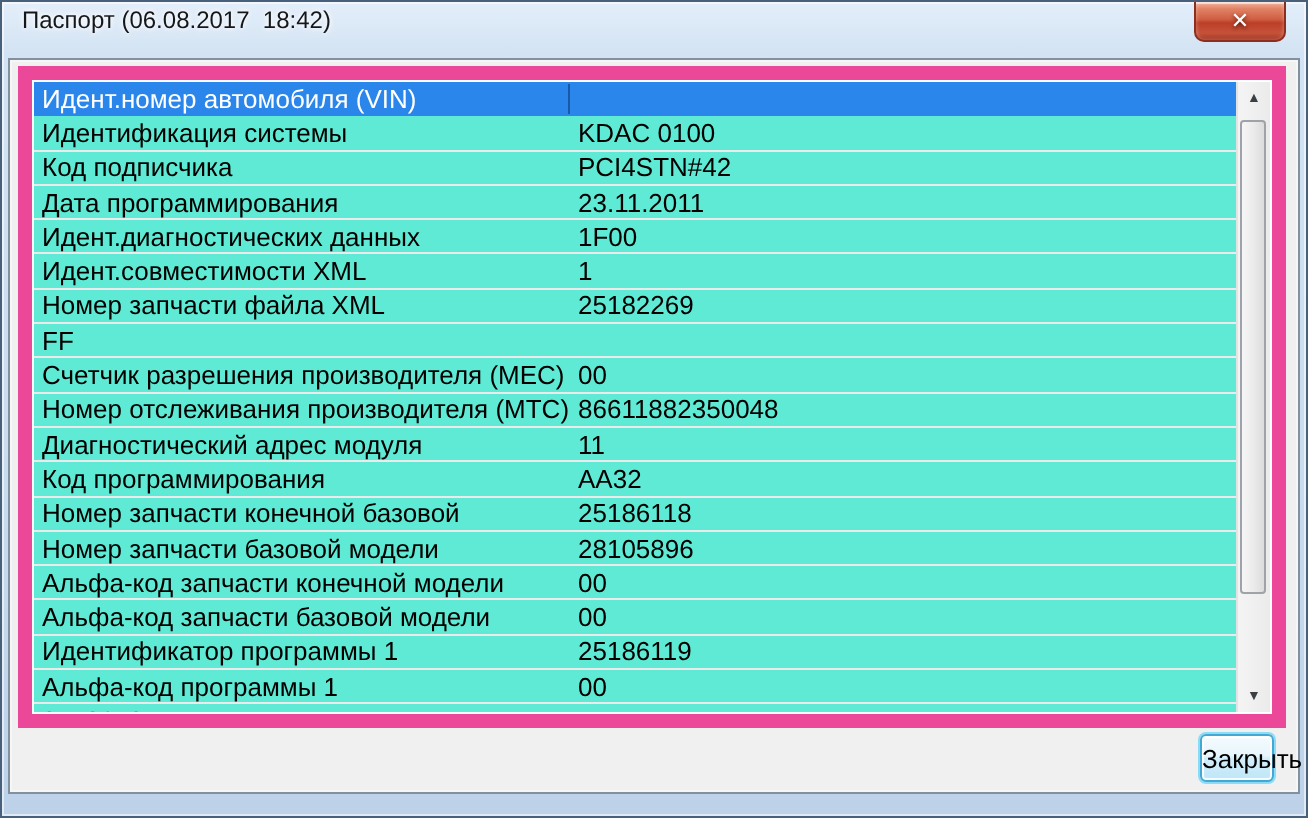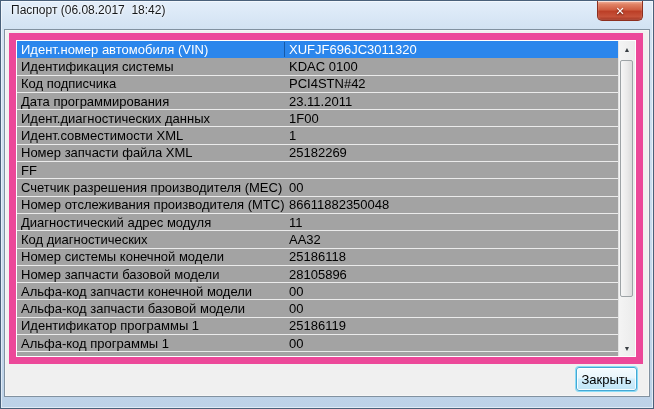--- a/index.html
+++ b/index.html
@@ -38,21 +38,21 @@
   }
 
   
   .listbox{
     position:absolute;left:4px;top:3px;width:634px;height:331px;
     background:#fff;border:7px solid #ec4899;
   }
   .rows{position:absolute;left:1px;top:1px;right:18px;bottom:1px;overflow:hidden;}
   .row{
     display:flex;align-items:center;height:17.3px;border-bottom:1px solid #ebebeb;
-    font-size:13px;color:#000;white-space:nowrap;cursor:default;background:#a3a3a3;
+    font-size:13px;color:#000;white-space:nowrap;cursor:default;background:#5eead4;
   }
   .cell-label{flex:0 0 auto;min-width:268px;padding:0 0 0 4px;}
   .cell-value{flex:0 0 auto;padding-left:4px;}
   .row.selected{background:var(--sel,#2b86ec);color:#fff;border-bottom-color:var(--sel,#2b86ec);}
   .row.selected .cell-label{border-right:1px solid rgba(8,52,110,.55);}
 
   
   .scrollbar{
     position:absolute;top:1px;bottom:1px;right:1px;width:17px;
     background:linear-gradient(90deg,#f4f4f4,#ebebeb);
@@ -62,21 +62,21 @@
     font-size:7px;color:#3a3f44;line-height:1;cursor:default;}
   .sb-track{flex:1 1 auto;position:relative;}
   .sb-thumb{
     position:absolute;left:1px;right:2px;top:3px;height:237px;
     background:linear-gradient(90deg,#f6f6f6 0%,#eaeaea 55%,#dcdcdc 100%);
     border:1px solid #9da3a6;border-radius:2px;cursor:default;
   }
 
   
   .footer-button{
-    position:absolute;right:12px;bottom:5px;width:61px;height:24px;
+    position:absolute;right:12px;bottom:5px;width:37px;height:24px;
     border:1px solid #45a8d4;border-radius:3px;
     background:linear-gradient(180deg,#f4fbfe 0%,#e8f6fc 45%,#d2eefb 50%,#bfe6f8 100%);
     box-shadow:0 0 0 1px #8adcf7,inset 0 0 0 1px rgba(255,255,255,.85);
     font-family:inherit;font-size:13px;color:#000;text-align:center;padding:0;cursor:default;
   }
 </style>
 </head>
 <body>
 
 <div class="window">
@@ -87,21 +87,20 @@
       <span class="glyph">✕</span>
     </div>
   </div>
 
   <div class="client">
 
     <div class="listbox">
       <div class="rows" id="rows">
           <div class="row selected">
             <span class="cell-label">Идент.номер автомобиля (VIN)</span>
-            <span class="cell-value">XUFJF696JC3011320</span>
           </div>
           <div class="row">
             <span class="cell-label">Идентификация системы</span>
             <span class="cell-value">KDAC 0100</span>
           </div>
           <div class="row">
             <span class="cell-label">Код подписчика</span>
             <span class="cell-value">PCI4STN#42</span>
           </div>
           <div class="row">
@@ -129,25 +128,25 @@
           </div>
           <div class="row">
             <span class="cell-label">Номер отслеживания производителя (МТС)</span>
             <span class="cell-value">86611882350048</span>
           </div>
           <div class="row">
             <span class="cell-label">Диагностический адрес модуля</span>
             <span class="cell-value">11</span>
           </div>
           <div class="row">
-            <span class="cell-label">Код диагностических</span>
+            <span class="cell-label">Код программирования</span>
             <span class="cell-value">AA32</span>
           </div>
           <div class="row">
-            <span class="cell-label">Номер системы конечной модели</span>
+            <span class="cell-label">Номер запчасти конечной базовой</span>
             <span class="cell-value">25186118</span>
           </div>
           <div class="row">
             <span class="cell-label">Номер запчасти базовой модели</span>
             <span class="cell-value">28105896</span>
           </div>
           <div class="row">
             <span class="cell-label">Альфа-код запчасти конечной модели</span>
             <span class="cell-value">00</span>
           </div>

